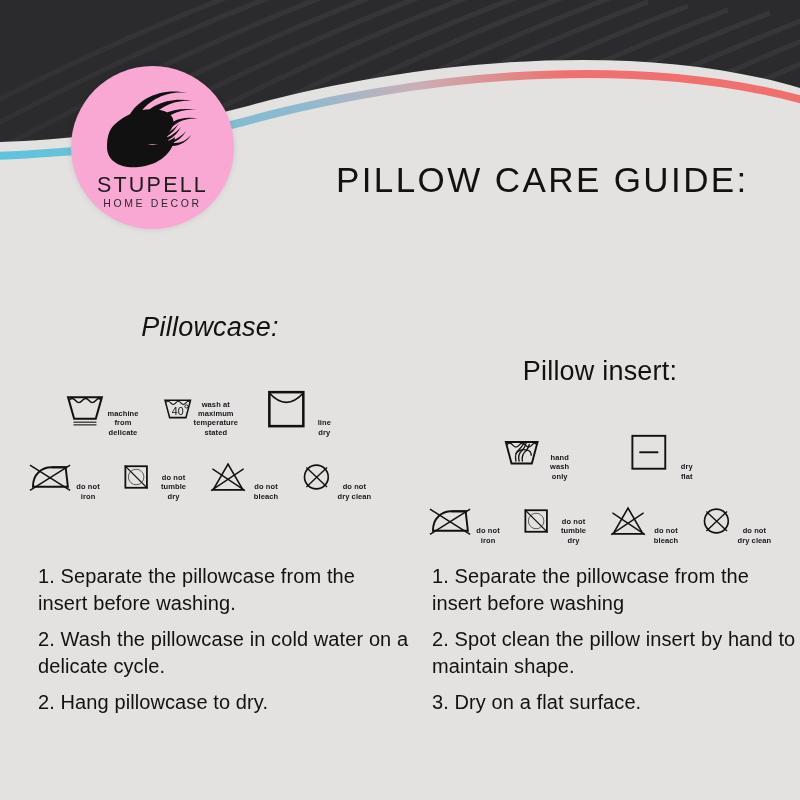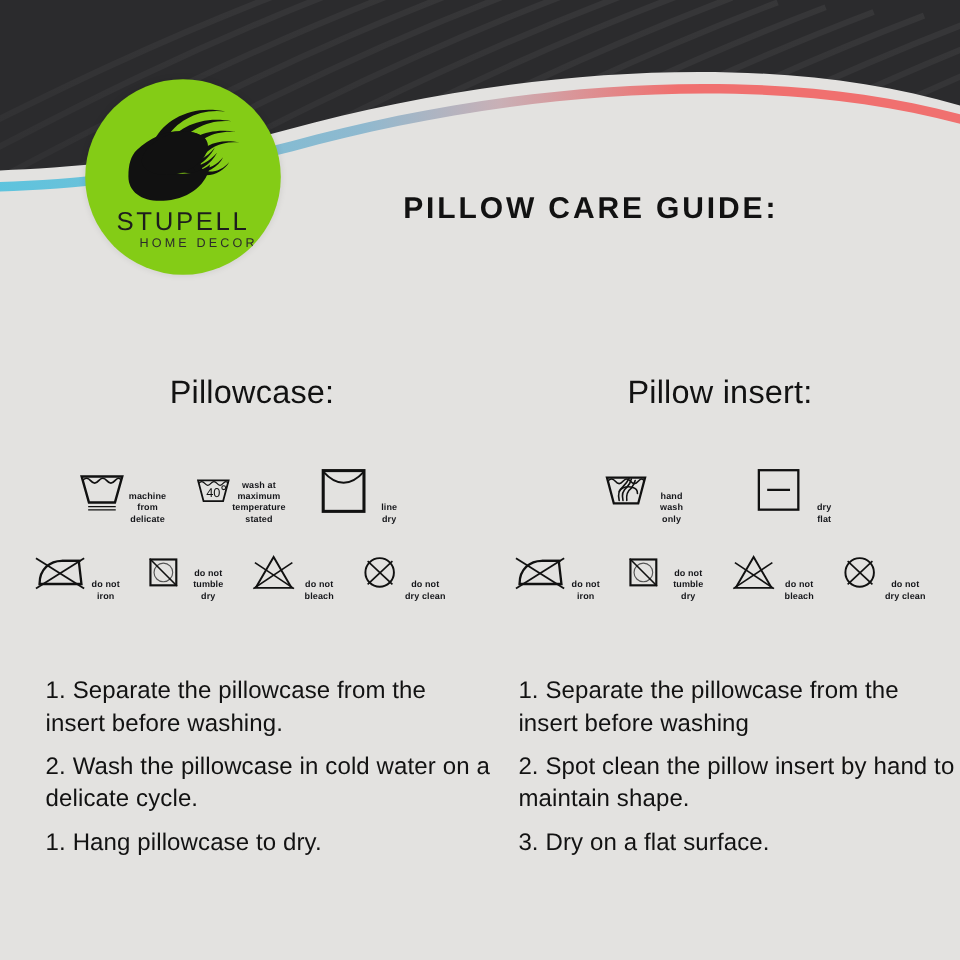--- a/index.html
+++ b/index.html
@@ -15,52 +15,52 @@
   #banner{
     position:absolute; left:0; top:0; width:800px; height:170px;
     overflow:hidden;
   }
   #banner svg{ display:block; }
 
   
   #logo-badge{
     position:absolute; left:71px; top:66px;
     width:163px; height:163px; border-radius:50%;
-    background:#84cc16;
+    background:#f9a8d4;
     box-shadow:0 0 6px rgba(0,0,0,.10);
     overflow:hidden;
   }
   #logo-mark{ position:absolute; left:22px; top:11px; width:120px; height:100px; }
   #logo-word{
     position:absolute; left:0; top:107px; width:163px; text-align:center;
     font-size:21.5px; letter-spacing:2.2px; color:#1d1d1d; font-weight:400;
   }
   #logo-sub{
-    position:absolute; left:13px; top:131px; width:163px; text-align:center;
+    position:absolute; left:0; top:131px; width:163px; text-align:center;
     font-size:10.5px; letter-spacing:2.6px; color:#2b2b2b; font-weight:400;
   }
 
   
   #page-title{
     position:absolute; left:336px; top:160px;
-    font-size:25px; font-weight:700; letter-spacing:2.4px; color:#121212;
+    font-size:35px; font-weight:400; letter-spacing:2.4px; color:#121212;
     white-space:nowrap;
   }
 
   
   .col{ position:absolute; top:312px; width:400px; }
   #col-left{ left:0; }
   #col-right{ left:400px; }
 
   .col-heading{
     font-size:27px; font-weight:400; color:#121212; letter-spacing:.2px;
     text-align:center;
   }
-  #col-left  .col-heading{ padding-left:20px; }
-  #col-right .col-heading{ padding-left:0px; }
+  #col-left  .col-heading{ padding-left:20px;font-style:italic; }
+  #col-right .col-heading{ padding-left:0px;margin-top:44px; }
 
   .icon-row{ display:flex; justify-content:center; }
   .icon-cell{ display:flex; flex-direction:row; align-items:flex-end; }
   .icon-cell svg{ display:block; }
   .icon-cap{
     font-size:7.5px; color:#15161a; text-align:center; line-height:1.25;
     letter-spacing:.1px; font-weight:700; margin-top:4px; white-space:pre-line;
   }
 
   
@@ -296,20 +296,20 @@
         <line x1="48" y1="9" x2="15" y2="40" stroke="#111" stroke-width="2.2"></line>
       </svg>
       <div class="icon-cap">do not dry clean</div>
     </div>
   </div>
 </div>
 
 <div class="steps" id="steps-left">
   <div class="step">1. Separate the pillowcase from the insert before washing.</div>
   <div class="step">2. Wash the pillowcase in cold water on a delicate cycle.</div>
-  <div class="step">1. Hang pillowcase to dry.</div>
+  <div class="step">2. Hang pillowcase to dry.</div>
 </div>
 
 <div class="steps" id="steps-right">
   <div class="step">1. Separate the pillowcase from the insert before washing</div>
   <div class="step">2. Spot clean the pillow insert by hand to maintain shape.</div>
   <div class="step">3. Dry on a flat surface.</div>
 </div>
 
 </body></html>

